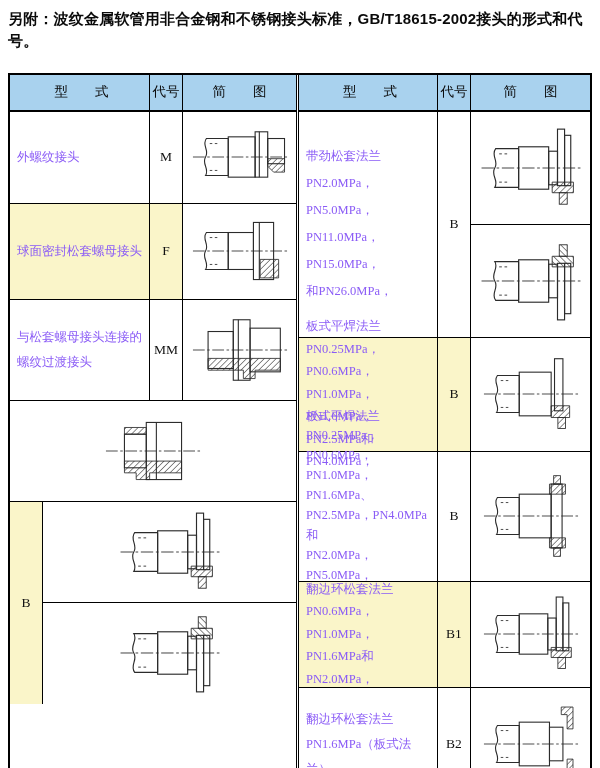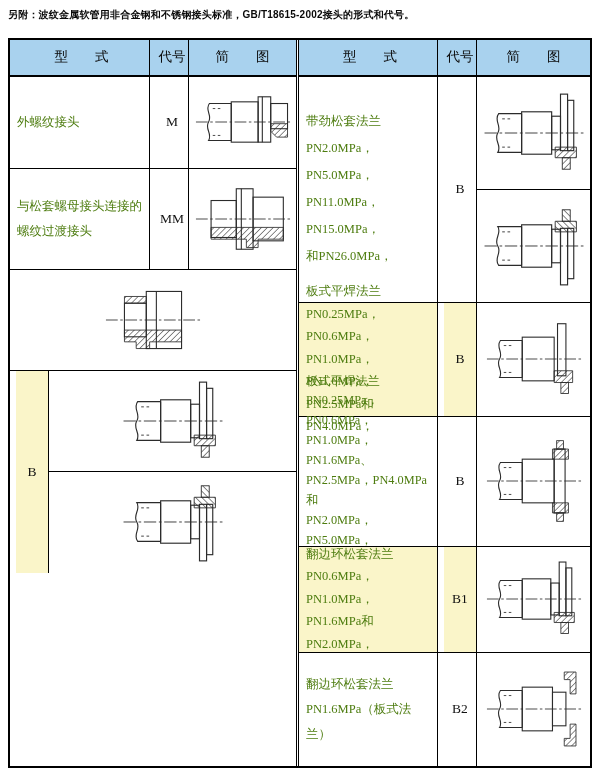--- a/index.html
+++ b/index.html
@@ -3,48 +3,48 @@
 <meta charset="utf-8">
 <style>
   * { margin:0; padding:0; box-sizing:border-box; }
   html,body { background:#ffffff; width:600px; }
   body { font-family:"Liberation Serif","DejaVu Serif",serif; color:#111; }
 
   .page { width:600px; height:768px; overflow:hidden; }
 
   .doc-title {
     font-family:"Liberation Sans","DejaVu Sans",sans-serif;
-    font-weight:bold; font-size:10px; line-height:1.45;
-    padding:8px 8px 15px 8px; color:#0a0a0a; letter-spacing:.2px;
+    font-weight:bold; font-size:15px; line-height:1.45;
+    padding:8px 8px 21px 8px; color:#0a0a0a; letter-spacing:.2px;
   }
 
   .tbl-wrap { margin:0 8px; border:2px solid #000; display:flex; background:#fff; }
   .half { display:flex; flex-direction:column; }
   .half.left  { width:286px; }
   .half.right { flex:1; border-left:3px double #000; }
 
   .row { display:flex; border-top:1px solid #000; }
   .row:first-child { border-top:none; }
   .row.header { border-bottom:1px solid #000; }
 
   .cell { border-right:1px solid #000; }
   .cell:last-child { border-right:none; }
 
   .c-type { width:140px; display:flex; align-items:center; padding:4px 3px 4px 7px; }
   .c-code { width:33px; display:flex; align-items:center; justify-content:center;
-            font-size:13.5px;margin-left:6px; }
+            font-size:13.5px; }
   .c-diag { flex:1; display:flex; flex-direction:column; }
 
   .half.right .c-type { width:139px;justify-content:center; }
 
   .row.header { height:36px; background:var(--hdr,#a9d2ee); }
   .row.header .cell { display:flex; align-items:center; justify-content:center;
     font-size:13.5px; color:#0a0a0a; background:inherit; }
 
-  .type-text { white-space:pre-line; font-size:12.5px; color:#4d7c0f; }
+  .type-text { white-space:pre-line; font-size:12.5px; color:#8b5cf6; }
   .lh20 .type-text { line-height:2.0; }
   .lh22 .type-text { line-height:2.15; }
   .lh18 .type-text { line-height:1.8; }
   .lh16 .type-text { line-height:1.62; font-size:12.3px; }
 
   .bg-y { background:#faf5c9; }
 
   
   .L-r1{height:92px}.L-r2{height:96px}.L-r3{height:101px}.L-r4{height:101px}
   .L-r5{height:97px}.L-r6{height:203px}
@@ -189,20 +189,33 @@
         <div class="cell c-code">M</div>
         <div class="cell c-diag">
           <div class="sub">
               <svg viewBox="0 0 120 100">
                 <use href="#sym-male"></use>
               </svg>
             </div>
         </div>
       </div>
 
+      <div class="row L-r2">
+        <div class="cell c-type bg-y">
+            <span class="type-text">球面密封松套螺母接头</span>
+          </div>
+        <div class="cell c-code bg-y">F</div>
+        <div class="cell c-diag">
+          <div class="sub">
+              <svg viewBox="0 0 120 100">
+                <use href="#sym-nut"></use>
+              </svg>
+            </div>
+        </div>
+      </div>
 
       <div class="row L-r3 lh20">
         <div class="cell c-type">
             <span class="type-text">与松套螺母接头连接的
 螺纹过渡接头</span>
           </div>
         <div class="cell c-code">MM</div>
         <div class="cell c-diag">
           <div class="sub">
               <svg viewBox="0 0 120 100">

